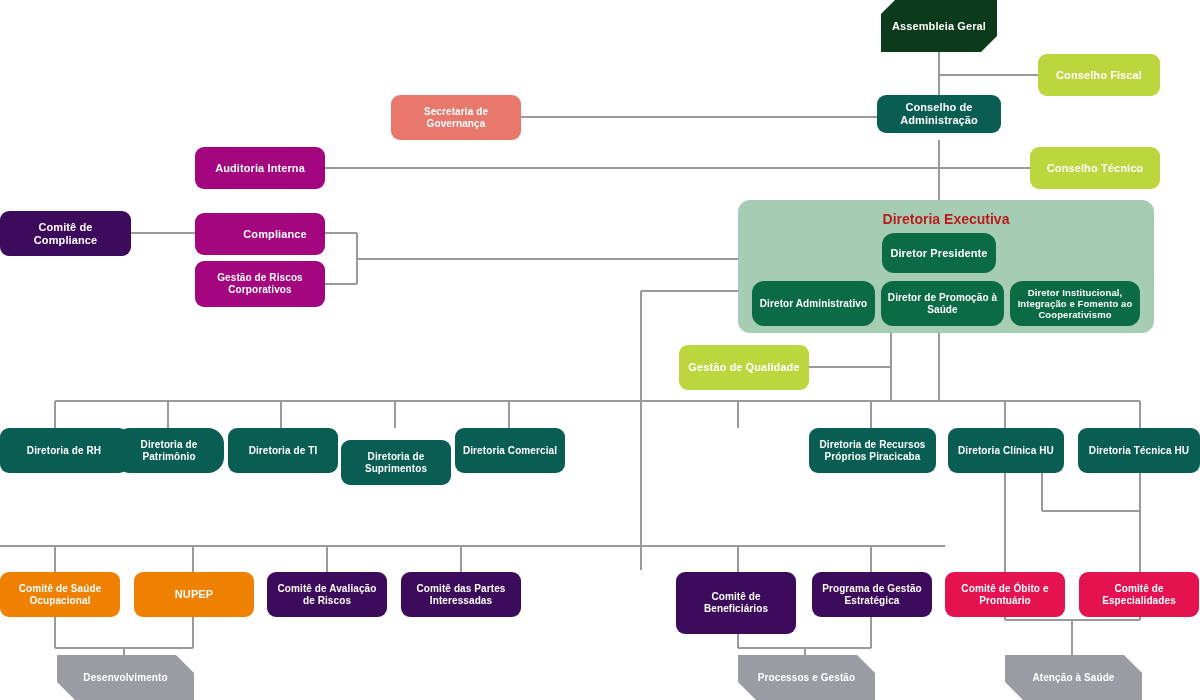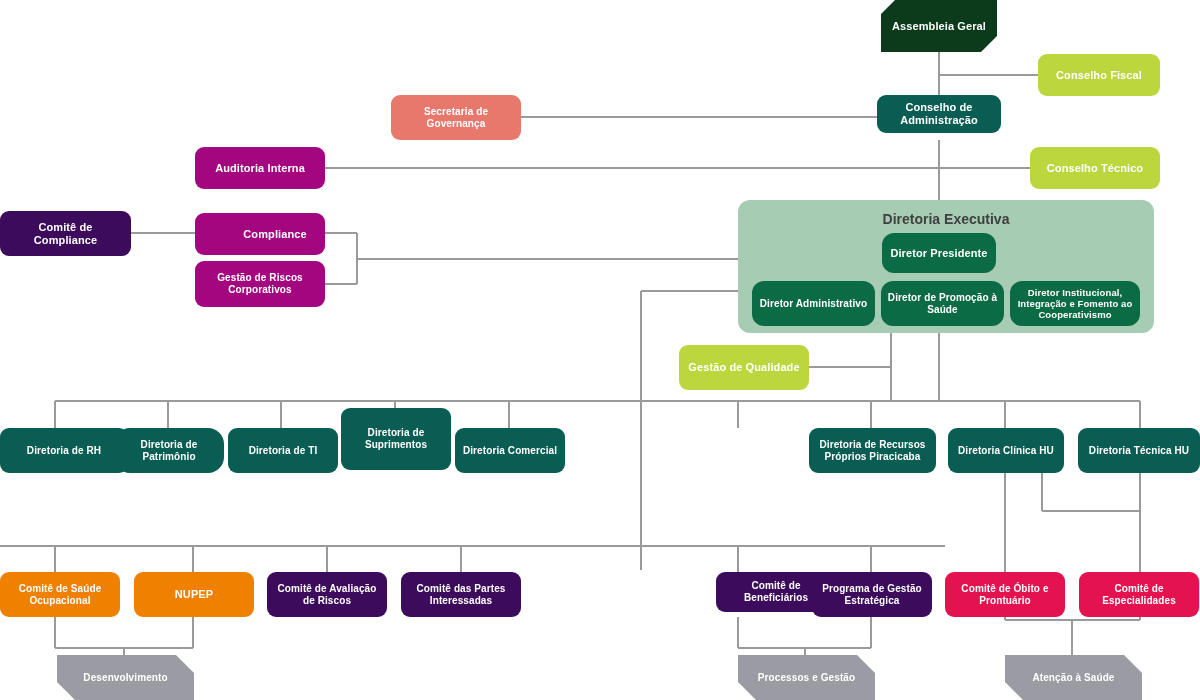--- a/index.html
+++ b/index.html
@@ -63,21 +63,21 @@
     position:absolute;
     box-sizing:border-box;
     border-radius:12px;
     z-index:2;
   }
   .panel-title{
     position:absolute;
     width:100%;
     text-align:center;
     font-weight:bold;
-    color:#404040;
+    color:#b91c1c;
     top:11px;
     left:0;
     font-size:14px;
   }
   .fs9{font-size:9.5px;}
   .fs10{font-size:10px;}
   .fs11{font-size:11px;}
 </style>
 </head>
 <body>
@@ -219,21 +219,21 @@
   </div>
 
   <div class="node t-teal fs10" style="left:114px;top:428px;width:110px;height:45px;border-radius:16px;">
     <span>Diretoria de Patrimônio</span>
   </div>
 
   <div class="node t-teal fs10" style="left:228px;top:428px;width:110px;height:45px;">
     <span>Diretoria de TI</span>
   </div>
 
-  <div class="node t-teal fs10" style="left:341px;top:408px;width:110px;height:62px;">
+  <div class="node t-teal fs10" style="left:341px;top:440px;width:110px;height:45px;">
     <span>Diretoria de Suprimentos</span>
   </div>
 
   <div class="node t-teal fs10" style="left:455px;top:428px;width:110px;height:45px;">
     <span>Diretoria Comercial</span>
   </div>
 
 
   <div class="node t-teal fs10" style="left:809px;top:428px;width:127px;height:45px;">
     <span>Diretoria de Recursos Próprios Piracicaba</span>
@@ -256,21 +256,21 @@
   </div>
 
   <div class="node t-purple fs10" style="left:267px;top:572px;width:120px;height:45px;">
     <span>Comitê de Avaliação de Riscos</span>
   </div>
 
   <div class="node t-purple fs10" style="left:401px;top:572px;width:120px;height:45px;">
     <span>Comitê das Partes Interessadas</span>
   </div>
 
-  <div class="node t-purple fs10" style="left:716px;top:572px;width:120px;height:40px;">
+  <div class="node t-purple fs10" style="left:676px;top:572px;width:120px;height:62px;">
     <span>Comitê de Beneficiários</span>
   </div>
 
   <div class="node t-purple fs10" style="left:812px;top:572px;width:120px;height:45px;">
     <span>Programa de Gestão Estratégica</span>
   </div>
 
   <div class="node t-pink fs10" style="left:945px;top:572px;width:120px;height:45px;">
     <span>Comitê de Óbito e  Prontuário</span>
   </div>

